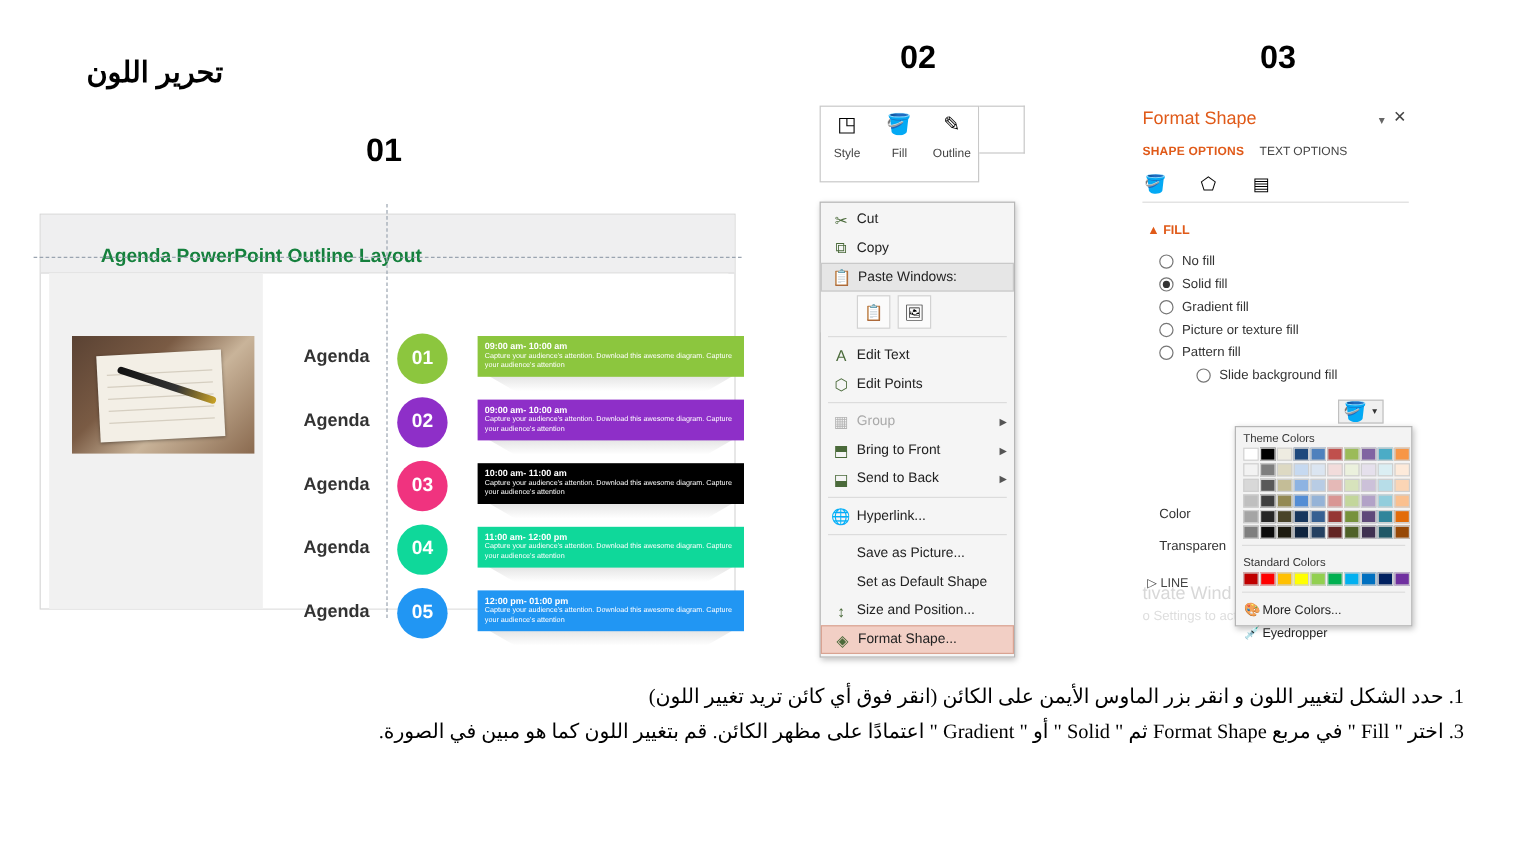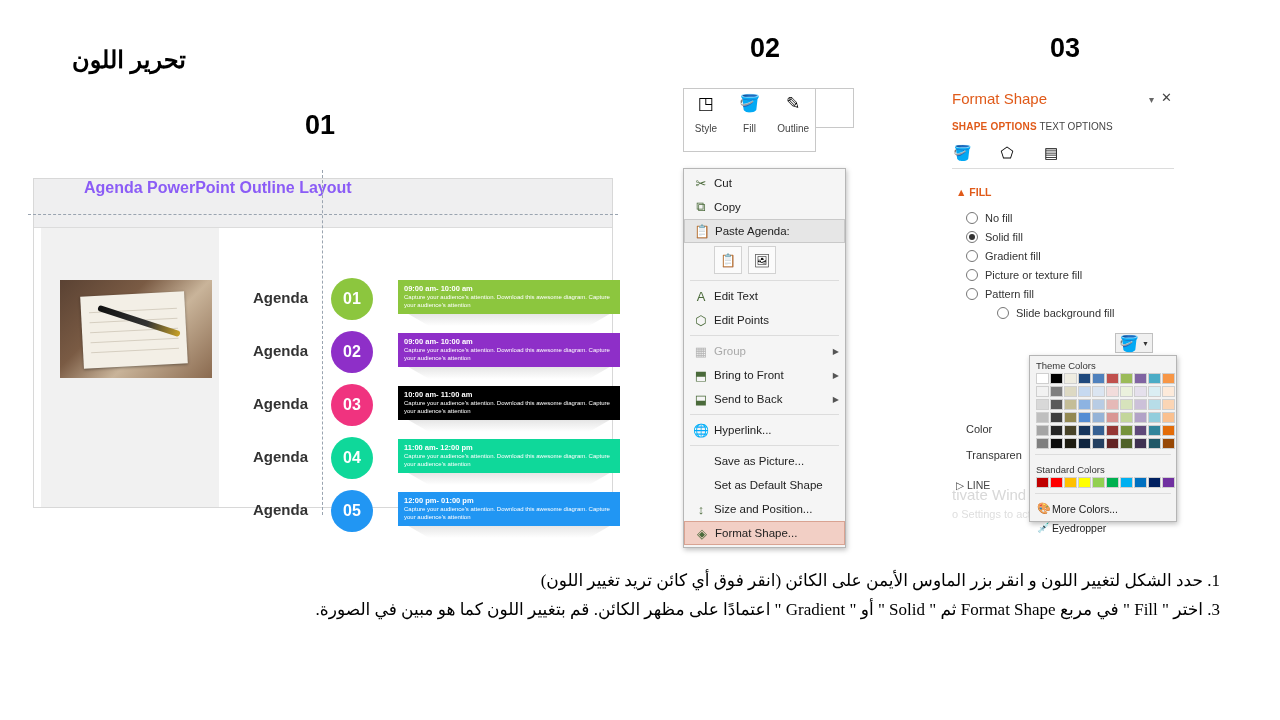--- a/index.html
+++ b/index.html
@@ -23,21 +23,21 @@
   
   #slide-thumb{
     left:33px;top:178px;width:580px;height:330px;
     background:#fff;border:1px solid #d8d8d8;box-sizing:border-box;
   }
   #slide-title-bar{
     position:absolute;left:0;top:0;width:100%;height:49px;
     background:#efeff0;border-bottom:1px solid #dcdcdc;box-sizing:border-box;
   }
   #slide-title-text{
-    position:absolute;left:50px;top:0;font-size:16px;font-weight:bold;color:#8b5cf6;
+    position:absolute;left:50px;top:26px;font-size:16px;font-weight:bold;color:#15803d;
   }
   #slide-body{
     position:absolute;left:7px;top:49px;width:566px;height:279px;background:#fff;
   }
   #slide-left-col{
     position:absolute;left:0;top:0;width:178px;height:279px;background:#f1f1f1;
   }
   #photo{
     position:absolute;left:19px;top:52px;width:152px;height:98px;
     background:linear-gradient(135deg,#5a4233 0%,#7a5b44 35%,#c9b49a 60%,#8a6a4f 100%);
@@ -133,21 +133,21 @@
   #format-pane{
     left:952px;top:86px;width:224px;height:440px;background:#fff;
   }
   #fp-title{
     position:absolute;left:0;top:4px;font-size:15px;color:#e05a19;
   }
   #fp-min{position:absolute;right:22px;top:8px;font-size:10px;color:#666;}
   #fp-close{position:absolute;right:4px;top:4px;font-size:13px;color:#444;}
   #fp-tabs{position:absolute;left:0;top:35px;font-size:10px;}
   #fp-tab-shape{color:#e05a19;font-weight:bold;letter-spacing:.2px;}
-  #fp-tab-text{color:#444;}
+  #fp-tab-text{color:#444;margin-left:10px;}
   #fp-iconrow{position:absolute;left:0;top:56px;display:flex;gap:22px;align-items:center;}
   .fp-ico{width:22px;height:22px;display:flex;align-items:center;justify-content:center;font-size:15px;}
   #fp-iconrule{position:absolute;left:0;top:82px;width:222px;height:1px;background:#dcdcdc;}
   #fp-fill-head{position:absolute;left:4px;top:100px;font-size:10.5px;color:#e05a19;font-weight:bold;}
   .radio-row{position:absolute;left:14px;font-size:11px;color:#333;display:flex;align-items:center;}
   .radio{
     width:10px;height:10px;border:1px solid #767676;border-radius:50%;
     margin-right:7px;background:#fff;position:relative;
   }
   .radio.on::after{
@@ -288,21 +288,21 @@
     <div class="cm-item">
       <span class="cm-ico">✂</span>
       <span>Cut</span>
     </div>
     <div class="cm-item">
       <span class="cm-ico">⧉</span>
       <span>Copy</span>
     </div>
     <div class="cm-item cm-sel">
       <span class="cm-ico">📋</span>
-      <span>Paste Agenda:</span>
+      <span>Paste Windows:</span>
     </div>
     <div class="cm-paste-row">
       <span class="paste-btn">📋</span>
       <span class="paste-btn">🖼</span>
     </div>
     <div class="cm-sep"></div>
     <div class="cm-item">
       <span class="cm-ico">A</span>
       <span>Edit Text</span>
     </div>

